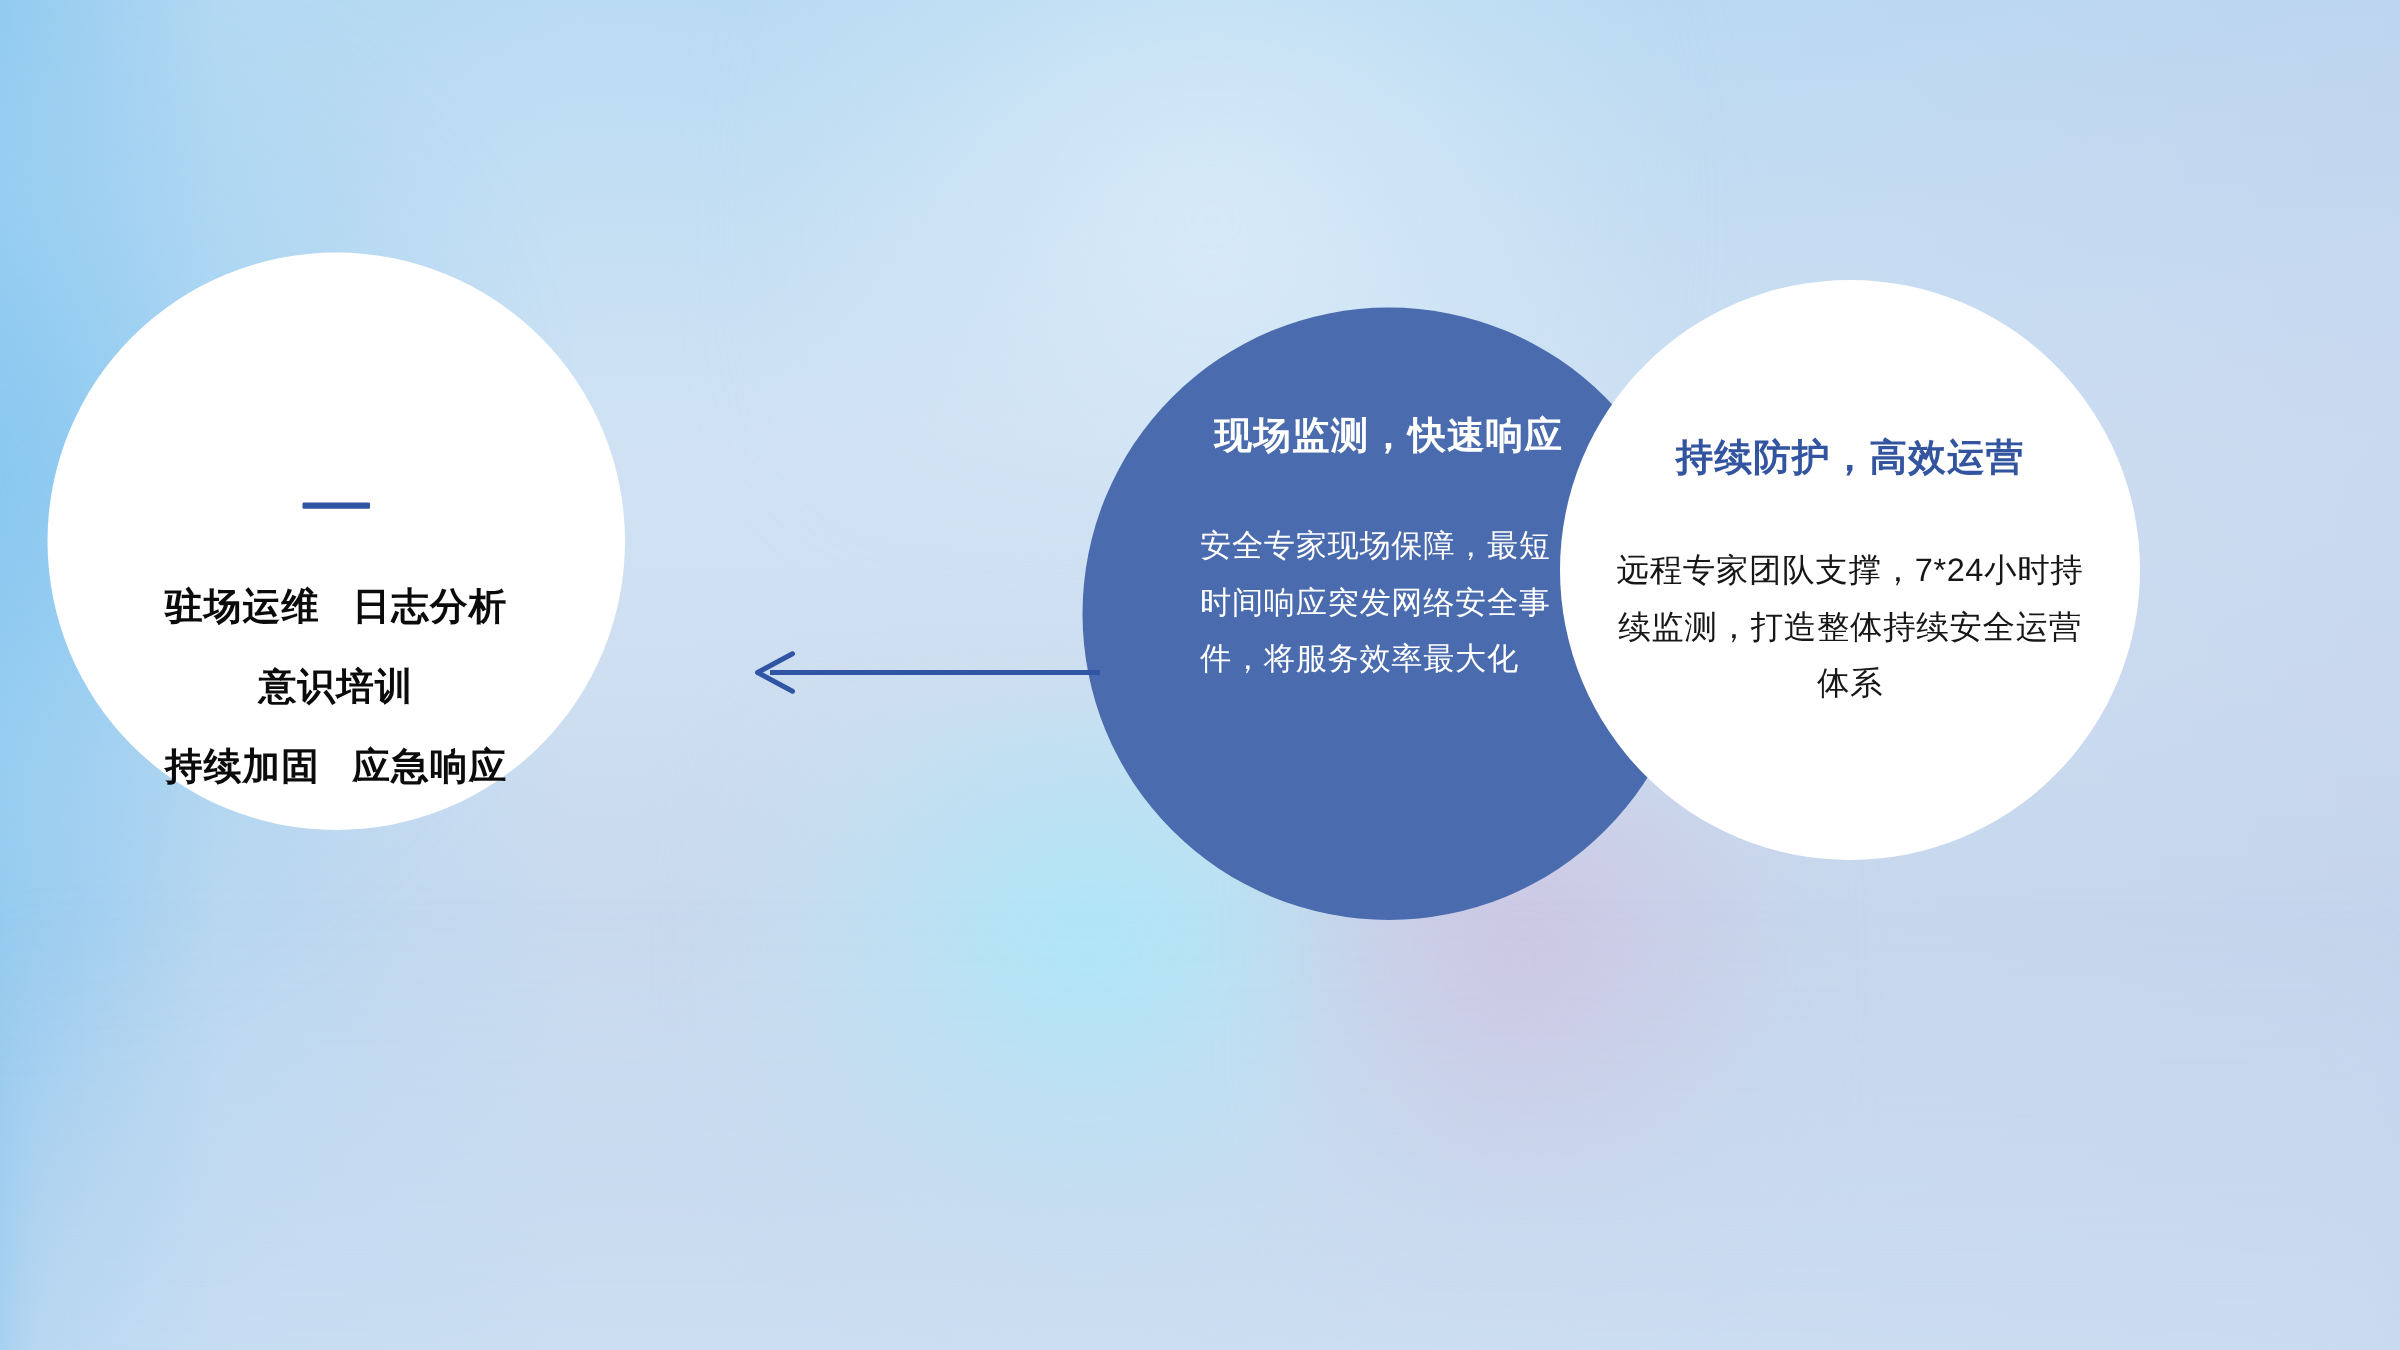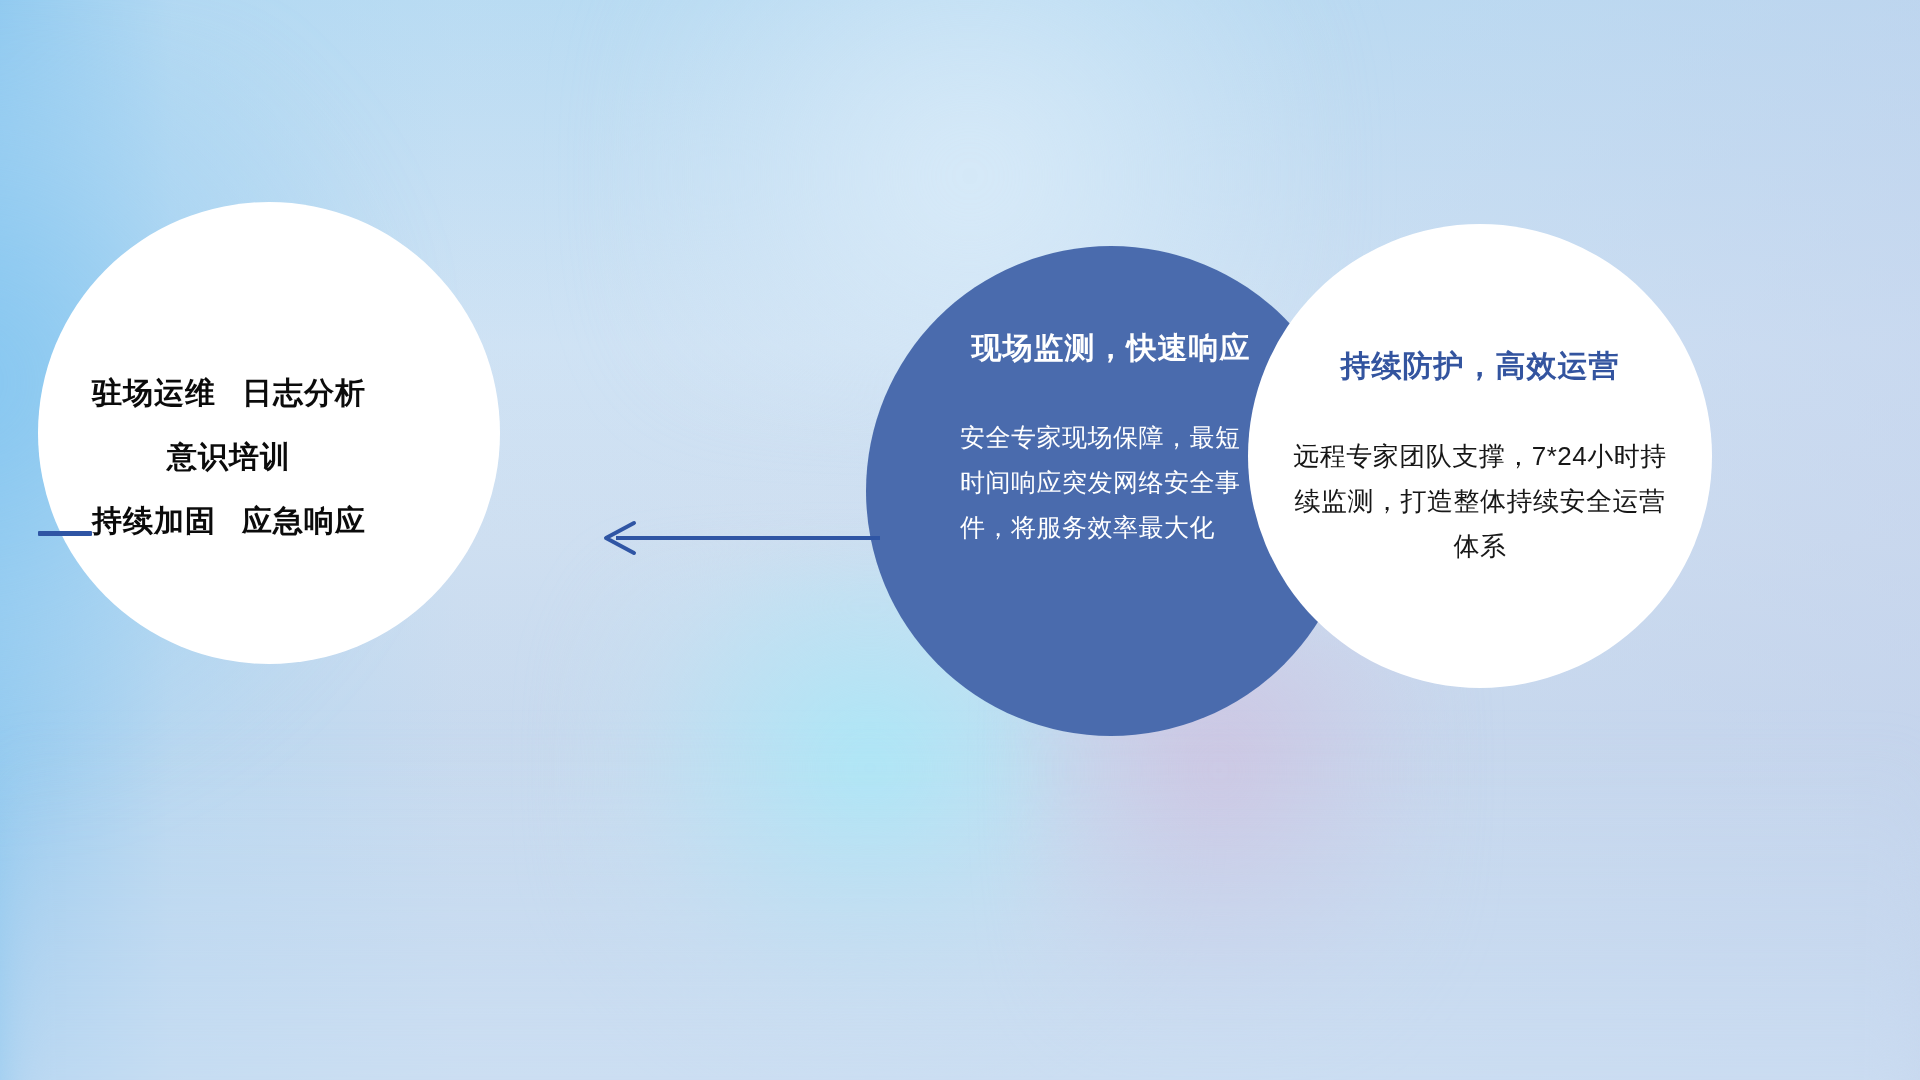--- a/index.html
+++ b/index.html
@@ -144,21 +144,21 @@
 
   
   .left-content {
     position: absolute;
     left: 38px;
     top: 202px;
     width: 462px;
     height: 462px;
     z-index: 7;
     display: flex;
-    flex-direction: row;
+    flex-direction: column;
     align-items: center;
   }
   .accent-dash {
     width: 54px;
     height: 5px;
     background: #2f55a4;
     margin-top: 200px;
     border-radius: 1px;
   }
   .left-lines {

